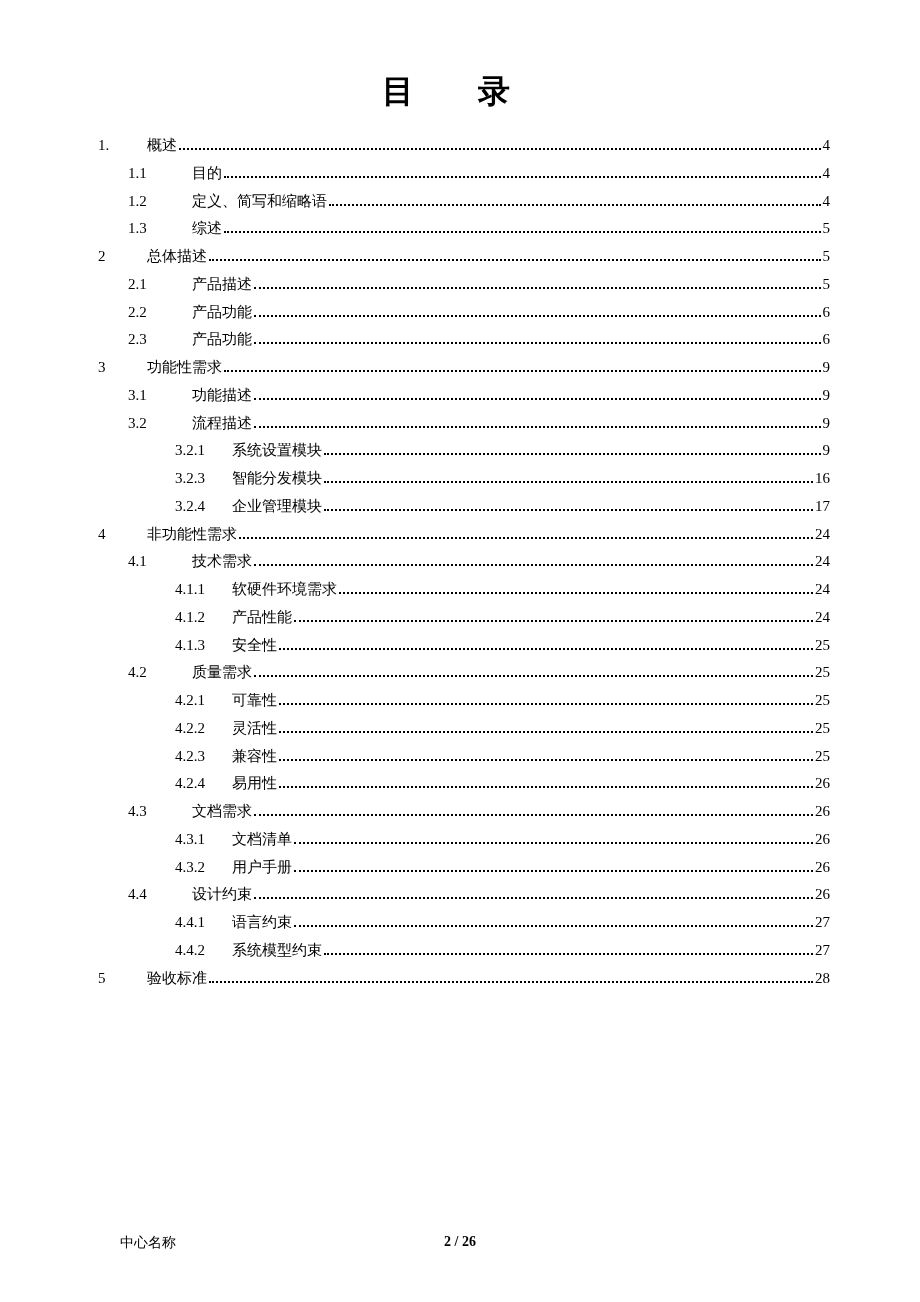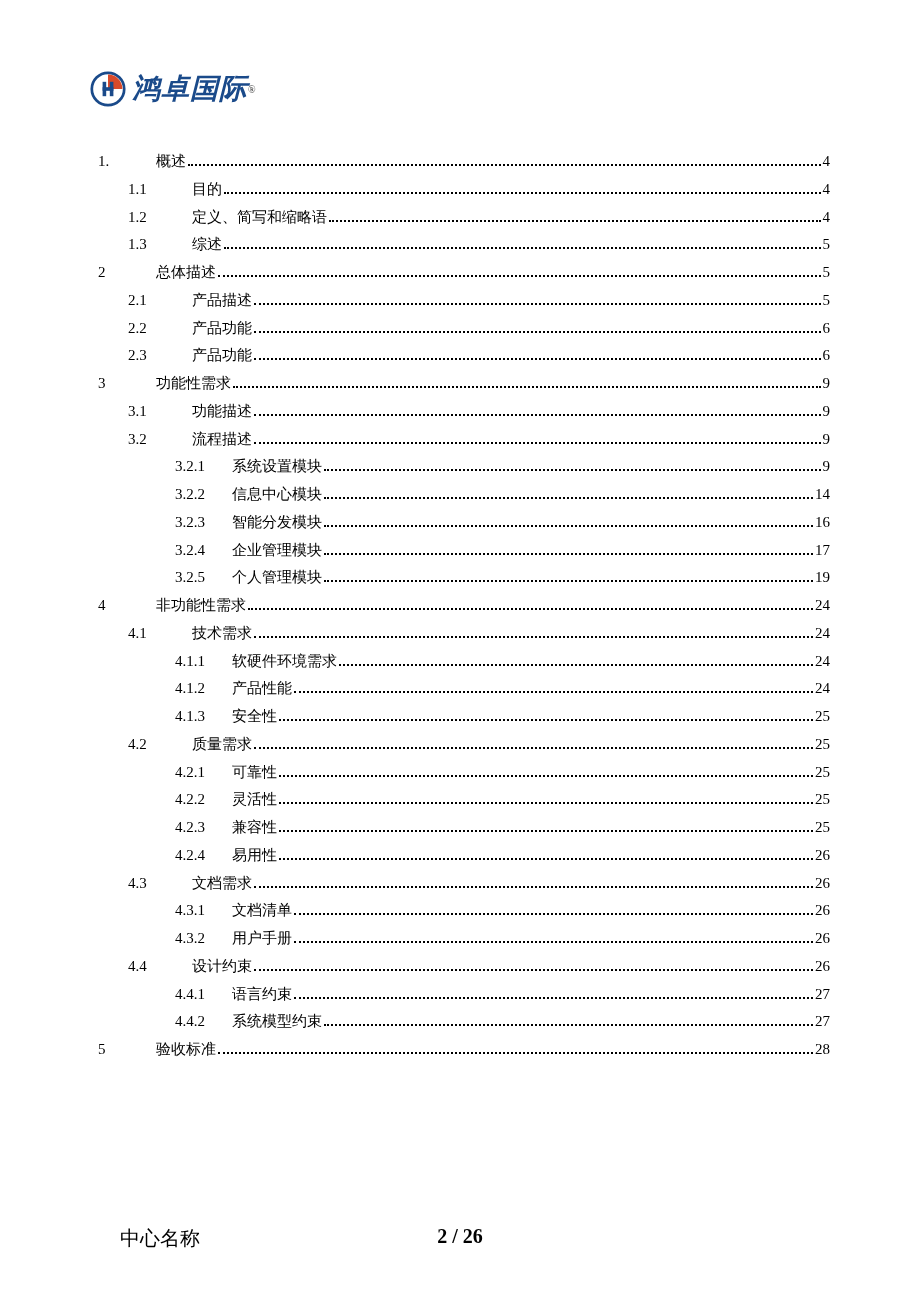--- a/index.html
+++ b/index.html
@@ -51,21 +51,21 @@
     .toc-row {
       display: flex;
       align-items: baseline;
       white-space: nowrap;
     }
     .toc-num {
       flex-shrink: 0;
     }
     .toc-label {
       flex-shrink: 0;
-      margin-left: 18px;
+      margin-left: 9px;
     }
     .toc-dots {
       flex: 1;
       border-bottom: 2px dotted #000;
       margin: 0 2px 4px 2px;
       min-width: 10px;
     }
     .toc-page {
       flex-shrink: 0;
     }
@@ -73,52 +73,40 @@
     .lvl2 .toc-num { width: 90px; padding-left: 38px; }
     .lvl3 .toc-num { width: 130px; padding-left: 70px; text-align: center; }
     .lvl2 .toc-label, .lvl3 .toc-label { margin-left: 12px; }
     .footer {
       position: absolute;
       bottom: 50px;
       left: 0;
       right: 0;
       display: flex;
       padding: 0 120px;
-      font-size: 20px;
+      font-size: 14px;
     }
     .footer-center {
       flex: 1;
       text-align: left;
     }
     .footer-page {
       position: absolute;
       left: 50%;
       transform: translateX(-50%);
       font-weight: bold;
     }
   </style>
 </head>
 <body>
 
 <div class="page">
 
-  <div class="logo-area">
-    <span class="logo-icon">
-      <svg viewBox="0 0 40 40" width="36" height="36">
-        <circle cx="20" cy="20" r="18" fill="none" stroke="#1a4a8a" stroke-width="3"></circle>
-        <path d="M20 4 A16 16 0 0 1 36 20 L20 20 Z" fill="#d94a2a"></path>
-        <rect x="14" y="12" width="4" height="16" fill="#1a4a8a"></rect>
-        <rect x="22" y="12" width="4" height="16" fill="#1a4a8a"></rect>
-        <rect x="14" y="18" width="12" height="4" fill="#1a4a8a"></rect>
-      </svg>
-    </span>
-    <span class="logo-text">鸿卓国际</span>
-    <span class="logo-trademark">®</span>
-  </div>
-
+
+  <h1 class="toc-title">目 录</h1>
 
   <div class="toc" id="toc-container">
       <div class="toc-row lvl1">
         <span class="toc-num">1.</span>
         <span class="toc-label">概述</span>
         <span class="toc-dots"></span>
         <span class="toc-page">4</span>
       </div>
       <div class="toc-row lvl2">
         <span class="toc-num">1.1</span>
@@ -180,42 +168,30 @@
         <span class="toc-dots"></span>
         <span class="toc-page">9</span>
       </div>
       <div class="toc-row lvl3">
         <span class="toc-num">3.2.1</span>
         <span class="toc-label">系统设置模块</span>
         <span class="toc-dots"></span>
         <span class="toc-page">9</span>
       </div>
       <div class="toc-row lvl3">
-        <span class="toc-num">3.2.2</span>
-        <span class="toc-label">信息中心模块</span>
-        <span class="toc-dots"></span>
-        <span class="toc-page">14</span>
-      </div>
-      <div class="toc-row lvl3">
         <span class="toc-num">3.2.3</span>
         <span class="toc-label">智能分发模块</span>
         <span class="toc-dots"></span>
         <span class="toc-page">16</span>
       </div>
       <div class="toc-row lvl3">
         <span class="toc-num">3.2.4</span>
         <span class="toc-label">企业管理模块</span>
         <span class="toc-dots"></span>
         <span class="toc-page">17</span>
-      </div>
-      <div class="toc-row lvl3">
-        <span class="toc-num">3.2.5</span>
-        <span class="toc-label">个人管理模块</span>
-        <span class="toc-dots"></span>
-        <span class="toc-page">19</span>
       </div>
       <div class="toc-row lvl1">
         <span class="toc-num">4</span>
         <span class="toc-label">非功能性需求</span>
         <span class="toc-dots"></span>
         <span class="toc-page">24</span>
       </div>
       <div class="toc-row lvl2">
         <span class="toc-num">4.1</span>
         <span class="toc-label">技术需求</span>

